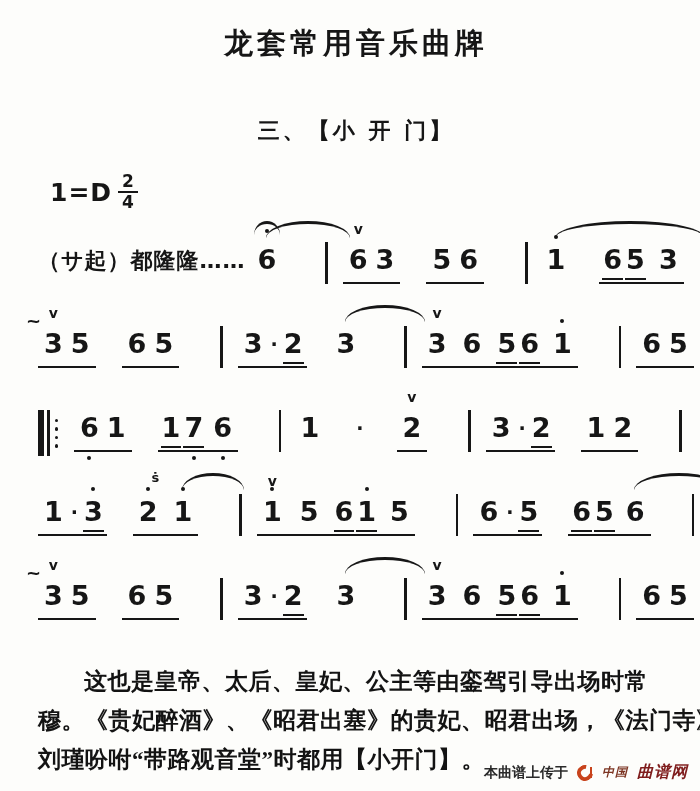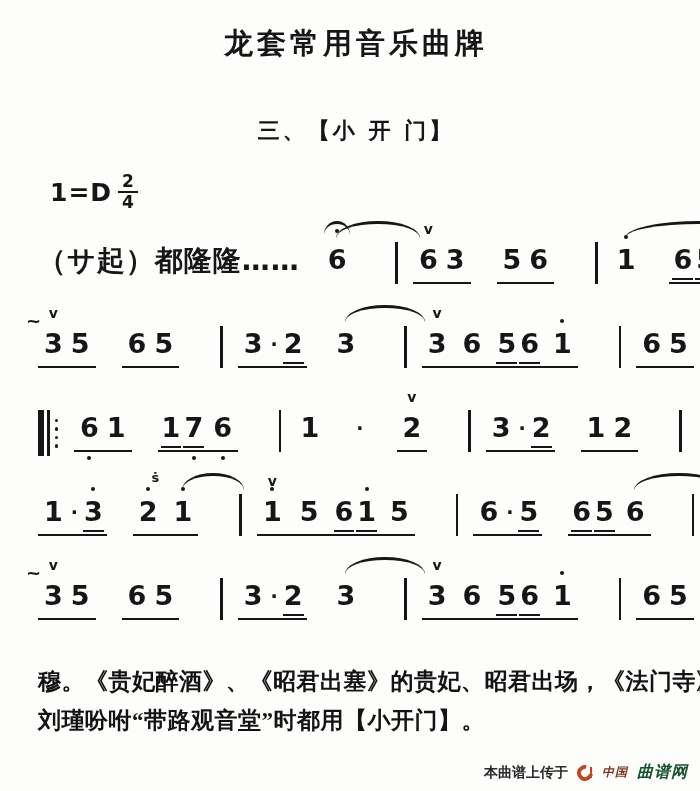--- a/index.html
+++ b/index.html
@@ -19,21 +19,21 @@
   }
   
   .keyrow{display:flex;align-items:center;margin:26px 0 0 12px;height:40px;}
   .tonality{font-size:25px;font-weight:700;letter-spacing:1px;}
   .frac{display:inline-block;text-align:center;margin-left:6px;line-height:1;}
   .frac b{display:block;font-size:17px;font-weight:700;padding:0 4px;}
   .frac b.top{border-bottom:2.5px solid #161616;padding-bottom:1px;margin-bottom:1px;}
   
   .music{margin-top:30px;}
   .ml{display:flex;align-items:flex-start;position:relative;height:48px;margin-bottom:36px;}
-  .mtxt{font-size:28px;font-weight:700;letter-spacing:1px;line-height:38px;margin-right:24px;white-space:nowrap;}
+  .mtxt{font-size:22px;font-weight:700;letter-spacing:1px;line-height:38px;margin-right:8px;white-space:nowrap;}
   .nt{position:relative;display:inline-block;font-size:27px;font-weight:700;
       line-height:36px;padding:0 4px;}
   .nt.standalone{margin-right:30px;}
   .nt.aug{font-size:19px;line-height:36px;padding:0 3px;}
   .grp{display:inline-flex;border-bottom:2.5px solid #161616;padding:0 2px 4px;margin-right:26px;position:relative;}
   .grp .nt{padding:0 4px;}
   .grp .nt.tight{padding:0 2px;}
   .bar{width:2.5px;height:42px;background:#161616;margin:0 15px;flex:none;}
   
   .mv{position:absolute;top:-20px;left:50%;transform:translateX(-50%);
@@ -65,21 +65,21 @@
   .para .pl{white-space:nowrap;}
   .para .pl.indent{text-indent:2em;}
   
   .wm{position:absolute;right:12px;bottom:8px;display:flex;align-items:center;gap:9px;}
   .wm .pre{font-size:14px;color:#2a2a2a;font-weight:700;}
   .wm-logo{position:relative;width:16px;height:16px;flex:none;}
   .wm-logo .cres{position:absolute;inset:0;border-radius:50%;
         border:4px solid #c8431c;border-right-color:transparent;transform:rotate(-35deg);}
   .wm-logo .nstem{position:absolute;right:1px;top:2px;width:2px;height:11px;background:#c8431c;}
   .wm .cn{font-size:12px;font-weight:700;font-style:italic;color:#7c3422;letter-spacing:1px;}
-  .wm .rest{font-size:16px;font-weight:700;font-style:italic;color:#14532d;letter-spacing:1px;}
+  .wm .rest{font-size:16px;font-weight:700;font-style:italic;color:#7f1d1d;letter-spacing:1px;}
 </style>
 </head>
 <body>
 
 <div class="page">
 
   <div class="title">龙套常用音乐曲牌</div>
   <div class="subtitle">三、【小 开 门】</div>
 
   <div class="keyrow">
@@ -239,20 +239,21 @@
         </span>
         <span class="bar"></span>
         <span class="grp">
           <span class="nt">6</span>
           <span class="nt">5</span>
         </span>
       </div>
   </div>
 
   <div class="para">
+    <div class="pl indent">这也是皇帝、太后、皇妃、公主等由銮驾引导出场时常</div>
     <div class="pl">穆。《贵妃醉酒》、《昭君出塞》的贵妃、昭君出场，《法门寺》</div>
     <div class="pl">刘瑾吩咐“带路观音堂”时都用【小开门】。</div>
   </div>
 
 </div>
 
 <div class="wm">
   <span class="pre">本曲谱上传于</span>
   <span class="wm-logo">
     <span class="cres"></span>

